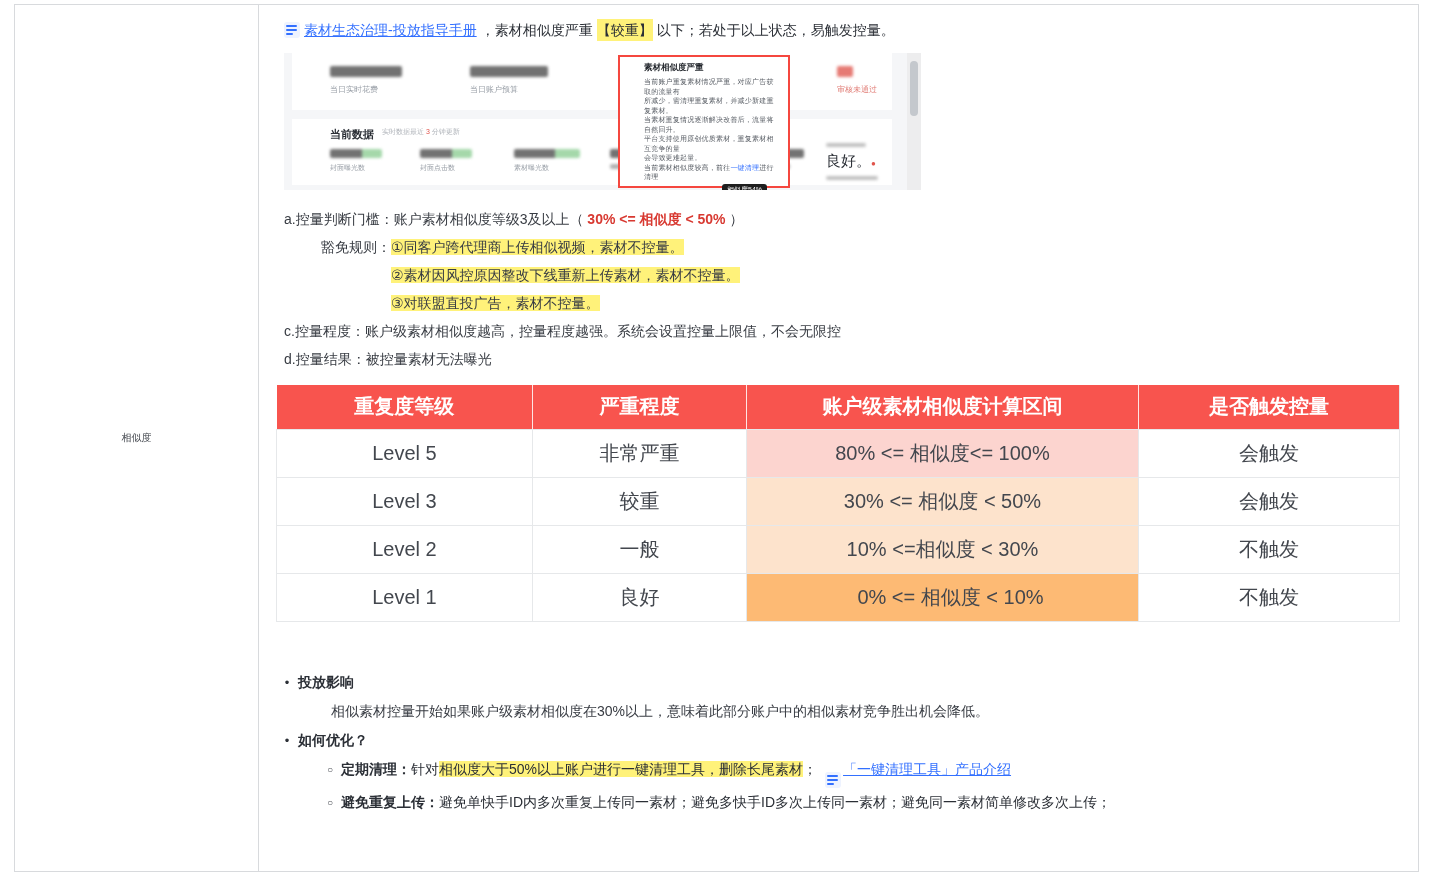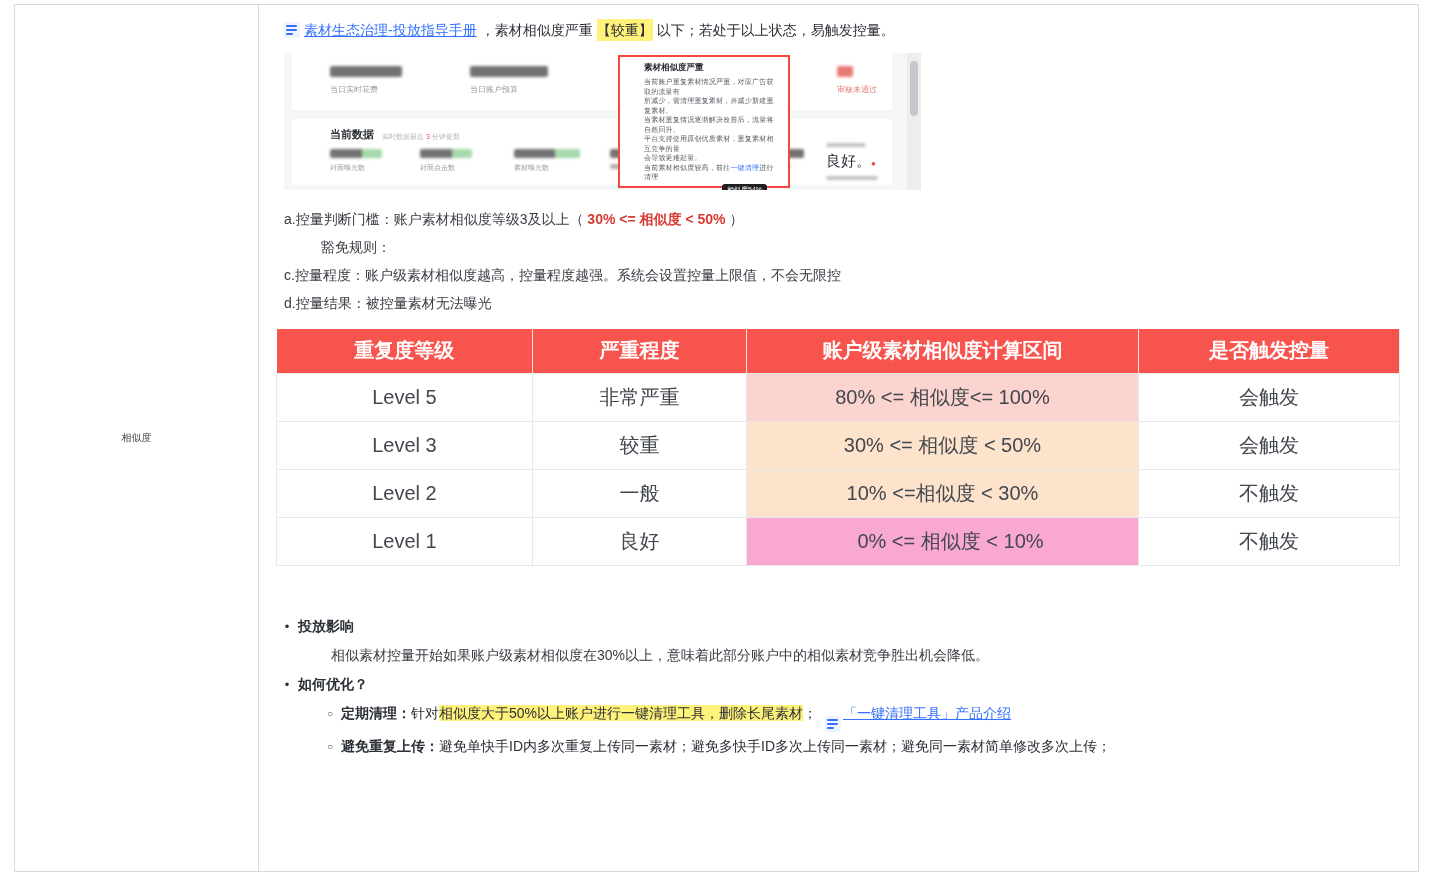--- a/index.html
+++ b/index.html
@@ -18,21 +18,21 @@
   .shot{position:relative;margin-top:12px;width:637px;height:137px;background:#f5f6f8;filter:blur(.3px);overflow:hidden}
   .shot-card{position:absolute;background:#fff}
   .card1{left:8px;top:0;width:600px;height:57px}
   .card2{left:8px;top:66px;width:600px;height:66px}
   .m-group{position:absolute;top:13px}
   .bb{height:11px;border-radius:2px;background:#4f4f4f;filter:blur(1.6px);opacity:.8}
   .bb.grn{background:linear-gradient(90deg,#4f4f4f 62%,#8fcf96 62%)}
   .bb.red{background:#e05a52}
   .mlabel{margin-top:7px;font-size:8px;color:#9aa0a8;white-space:nowrap}
   .mlabel.red{color:#e07b74}
-  .c2head{position:absolute;left:38px;top:8px;display:flex;align-items:flex-end;gap:8px;white-space:nowrap}
+  .c2head{position:absolute;left:38px;top:8px;display:flex;align-items:flex-start;gap:8px;white-space:nowrap}
   .c2title{font-size:11px;font-weight:bold;color:#2b2f36}
   .c2sub{font-size:7px;color:#b0b4ba}
   .c2sub b{color:#e0544c;font-weight:normal}
   .c2m{position:absolute;top:30px}
   .c2m .bb{height:9px}
   .c2m .mlabel{margin-top:5px;font-size:7px}
   .goodside{position:absolute;right:6px;top:24px;width:60px}
   .good-big{font-size:15px;font-weight:normal;color:#2b2f36;white-space:nowrap}
   .good-big s{font-size:8px;color:#e0544c;text-decoration:none}
   .scrollstrip{position:absolute;right:0;top:0;width:14px;height:137px;background:#ededee}
@@ -163,20 +163,25 @@
         
         
         
       </div>
     </div>
 
     <div class="points">
       <div class="pline"><span>a.控量判断门槛：账户素材相似度等级3及以上（ </span><span class="redbold">30% &lt;= 相似度 &lt; 50%</span><span> ）</span></div>
       <div class="exempt">
         <span class="ex-label">豁免规则：</span>
+        <div class="ex-items">
+          <div><span class="hl">①同客户跨代理商上传相似视频，素材不控量。</span></div>
+          <div><span class="hl">②素材因风控原因整改下线重新上传素材，素材不控量。</span></div>
+          <div><span class="hl">③对联盟直投广告，素材不控量。</span></div>
+        </div>
       </div>
       <div class="pline">c.控量程度：账户级素材相似度越高，控量程度越强。系统会设置控量上限值，不会无限控</div>
       <div class="pline">d.控量结果：被控量素材无法曝光</div>
     </div>
 
     <table class="sim">
       <thead>
         <tr>
           <th class="w1">重复度等级</th>
           <th class="w2">严重程度</th>
@@ -199,21 +204,21 @@
         </tr>
         <tr>
           <td>Level 2</td>
           <td>一般</td>
           <td class="range-cell" style="background: rgb(253, 227, 204);">10% &lt;=相似度 &lt; 30%</td>
           <td>不触发</td>
         </tr>
         <tr>
           <td>Level 1</td>
           <td>良好</td>
-          <td class="range-cell" style="background: #f9a8d4; padding-left: 16px;">0% &lt;= 相似度 &lt; 10%</td>
+          <td class="range-cell" style="background: #fdba74; padding-left: 16px;">0% &lt;= 相似度 &lt; 10%</td>
           <td>不触发</td>
         </tr>
       </tbody>
     </table>
 
     <div class="bullets">
       <div class="brow">
         <span class="bdot">•</span>
         <span class="bold">投放影响</span>
       </div>

